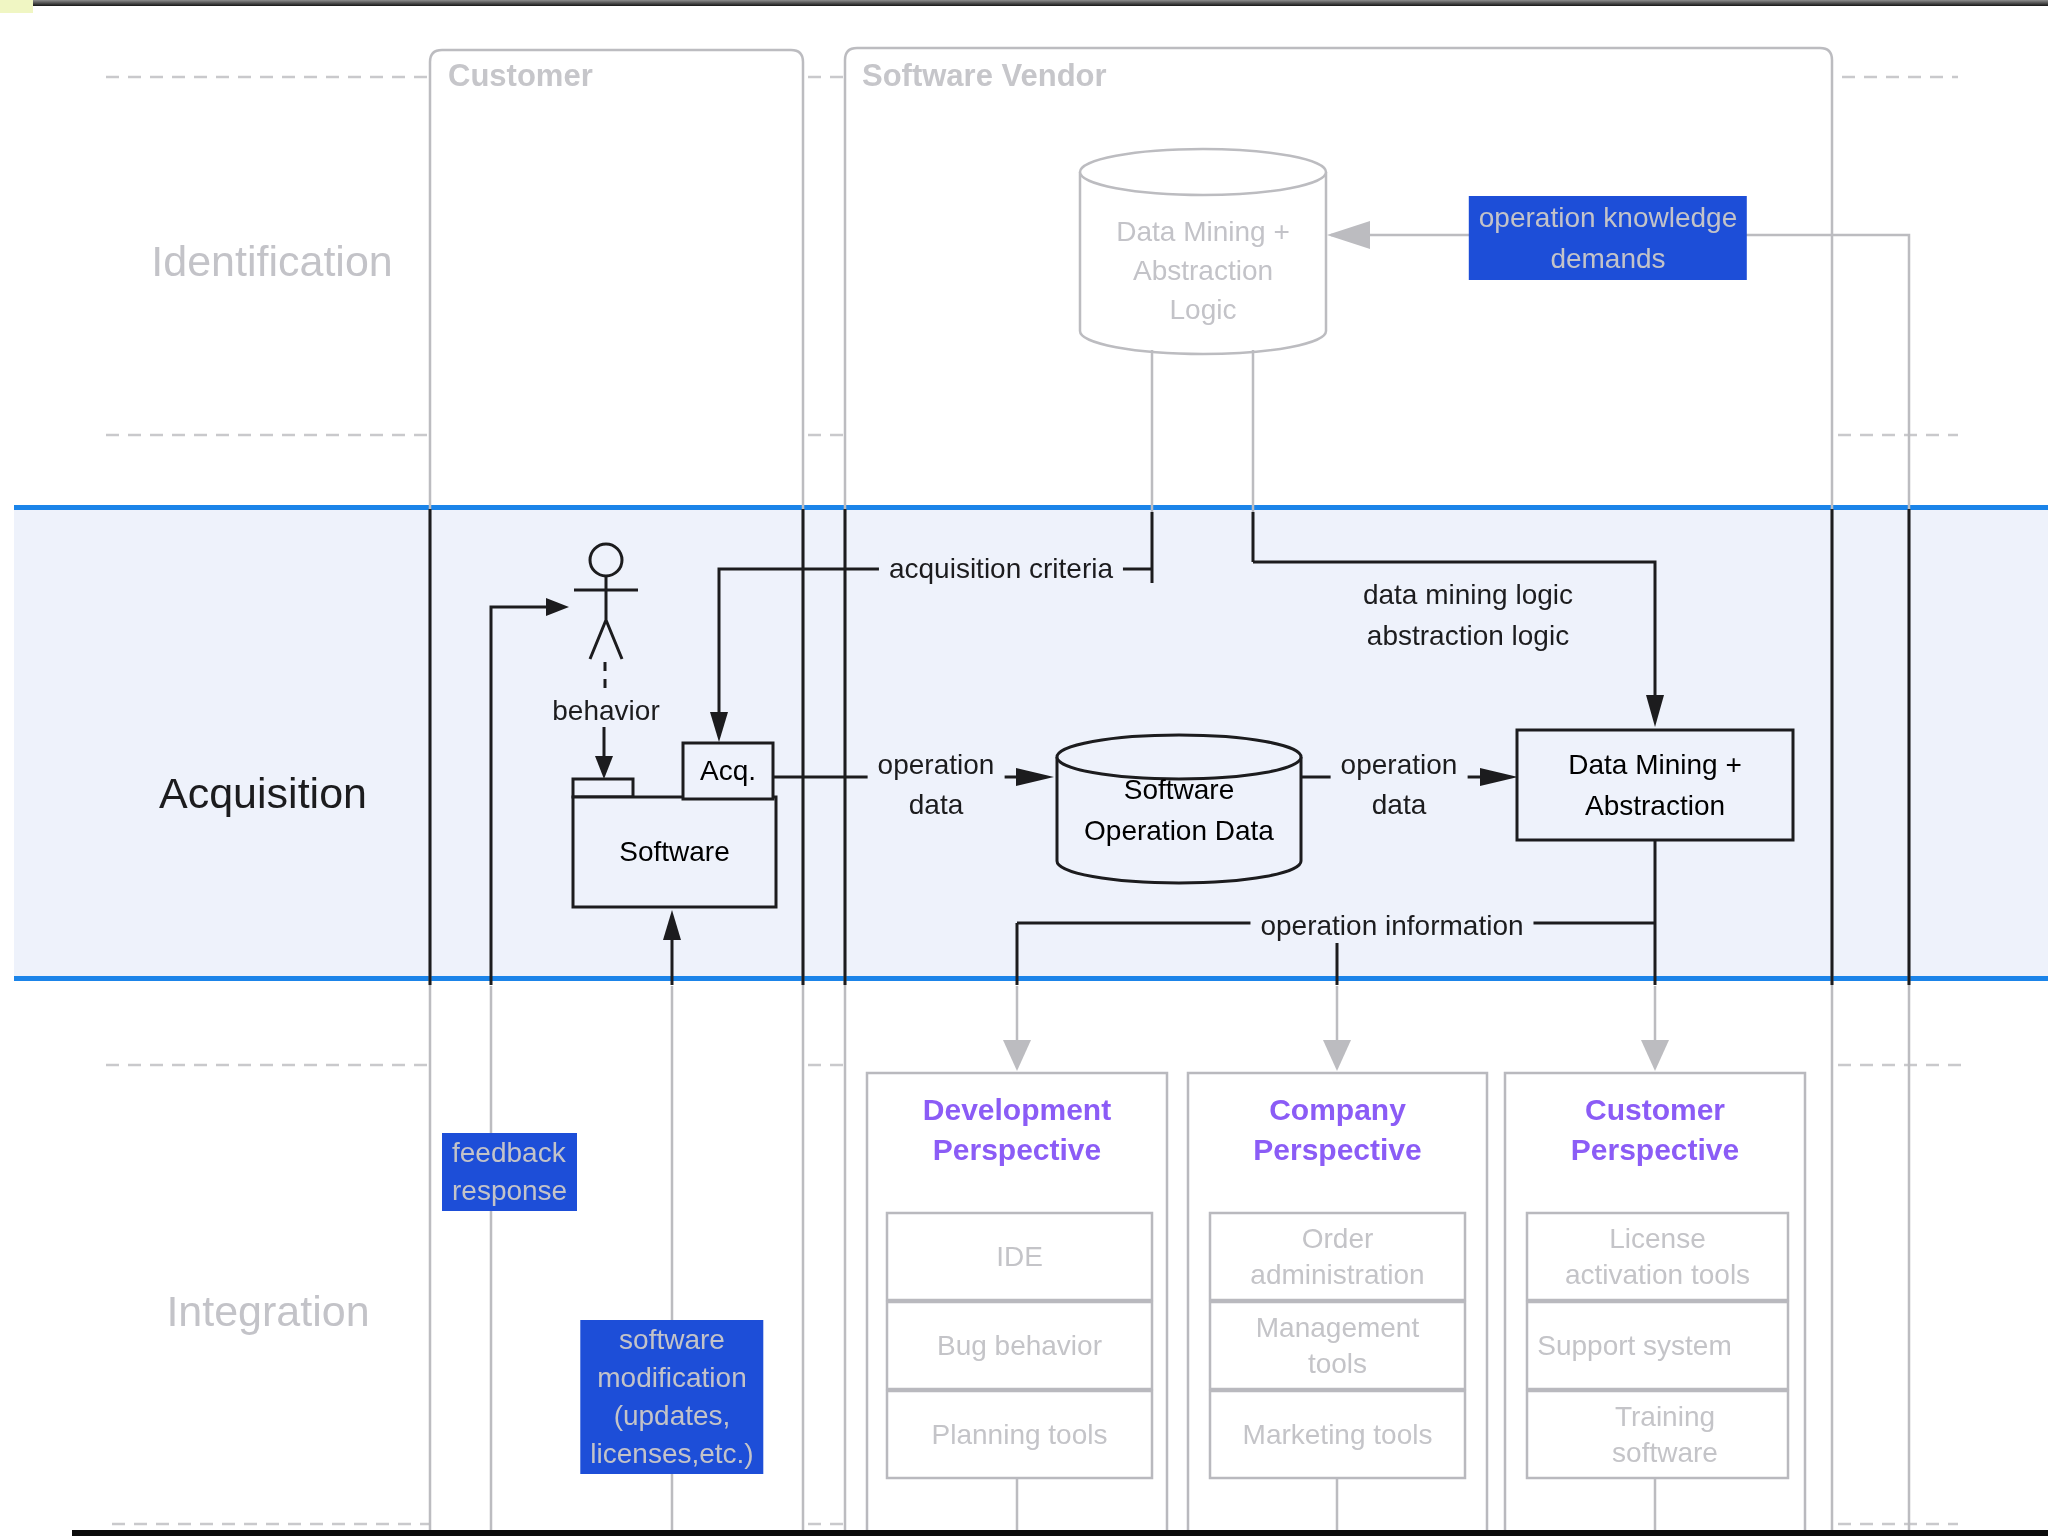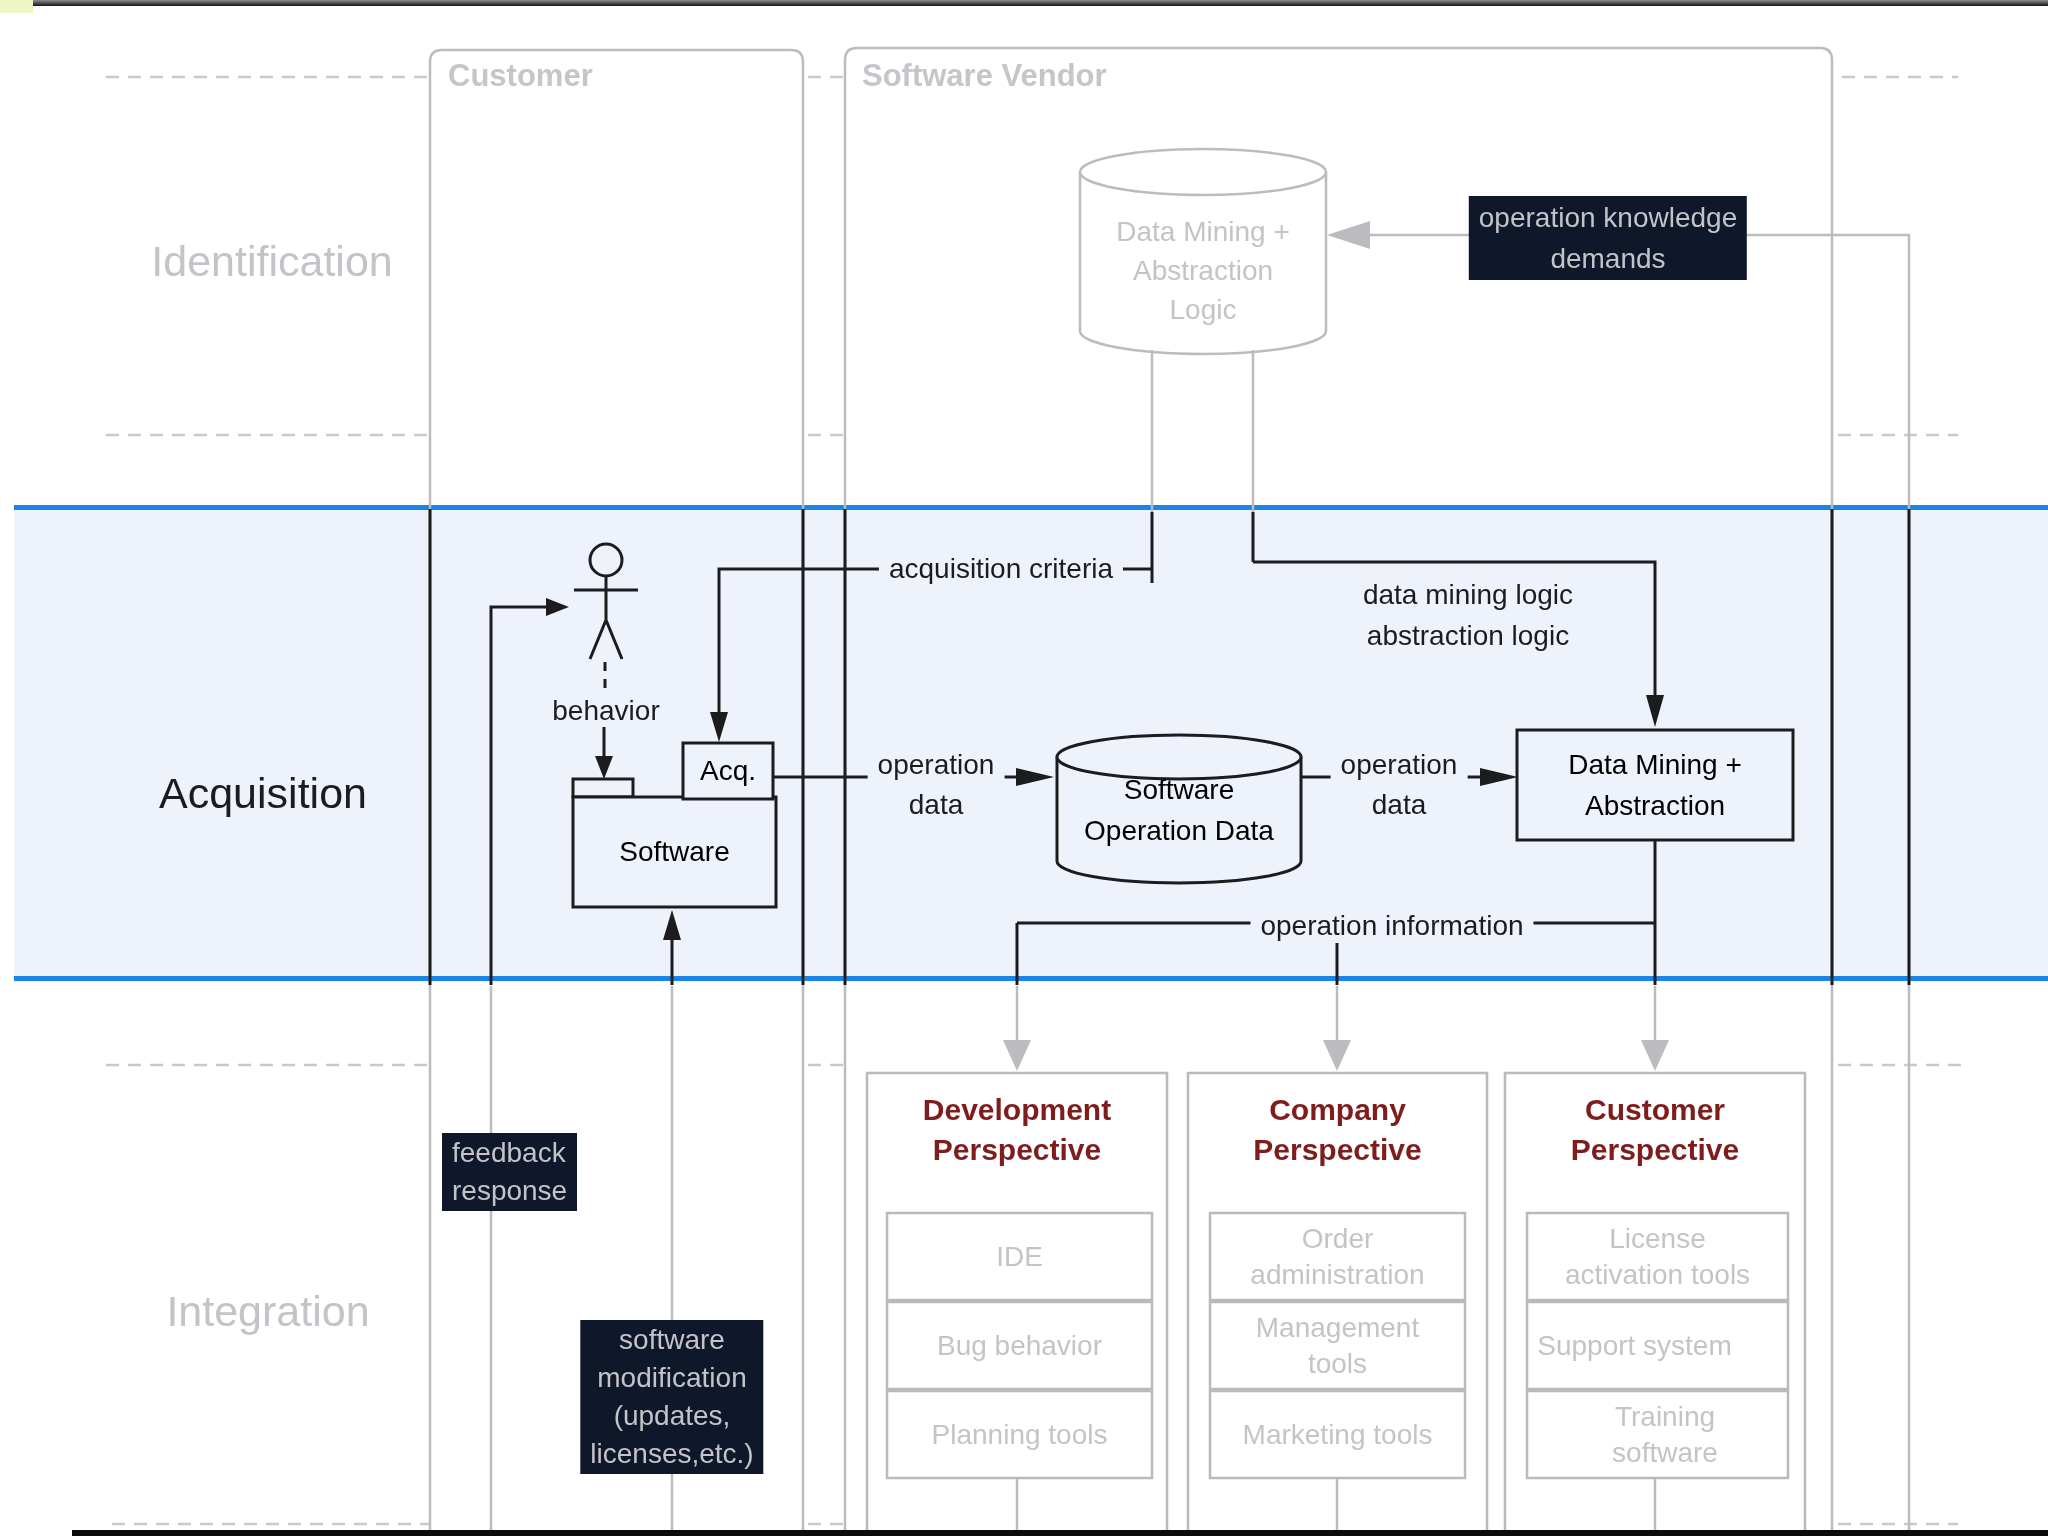--- a/index.html
+++ b/index.html
@@ -8,25 +8,25 @@
   .band{position:absolute;left:14px;top:505px;width:2034px;height:466px;
         background:#eef2fb;border-top:5px solid #1b84e9;border-bottom:5px solid #1b84e9;}
   svg.layer{position:absolute;left:0;top:0;}
   .lbl{position:absolute;white-space:pre-line;text-align:center;transform:translateX(-50%);
        font-size:28px;line-height:40px;color:#1c1c1e;}
   .lbl.left{transform:none;text-align:left;}
   .gray{color:#c3c3c8;}
   .rowlbl{font-size:43px;line-height:46px;}
   .lanettl{position:absolute;font-size:31px;font-weight:bold;color:#c6c6ca;}
   .mask-band{background:#eef2fb;padding:1px 10px;}
-  .mask-white{background:#0f172a;padding:1px 10px;}
+  .mask-white{background:#1d4ed8;padding:1px 10px;}
   .fbox{position:absolute;display:flex;align-items:center;justify-content:center;
         white-space:pre-line;text-align:center;font-size:28px;line-height:36px;}
   .cell{color:#c4c4c8;}
-  .ptitle{font-weight:bold;font-size:30px;line-height:40px;color:#7f1d1d;}
+  .ptitle{font-weight:bold;font-size:30px;line-height:40px;color:#8b5cf6;}
   .topbar{position:absolute;left:33px;top:0;width:2015px;height:6px;
           background:linear-gradient(#8d8d8d,#161616);}
   .chip{position:absolute;left:0;top:0;width:33px;height:13px;background:#f0f6c3;}
   .botbar{position:absolute;left:72px;top:1530px;width:1976px;height:6px;background:#0b0b0b;}
 </style>
 </head>
 <body>
 
 <div class="stage">
 

